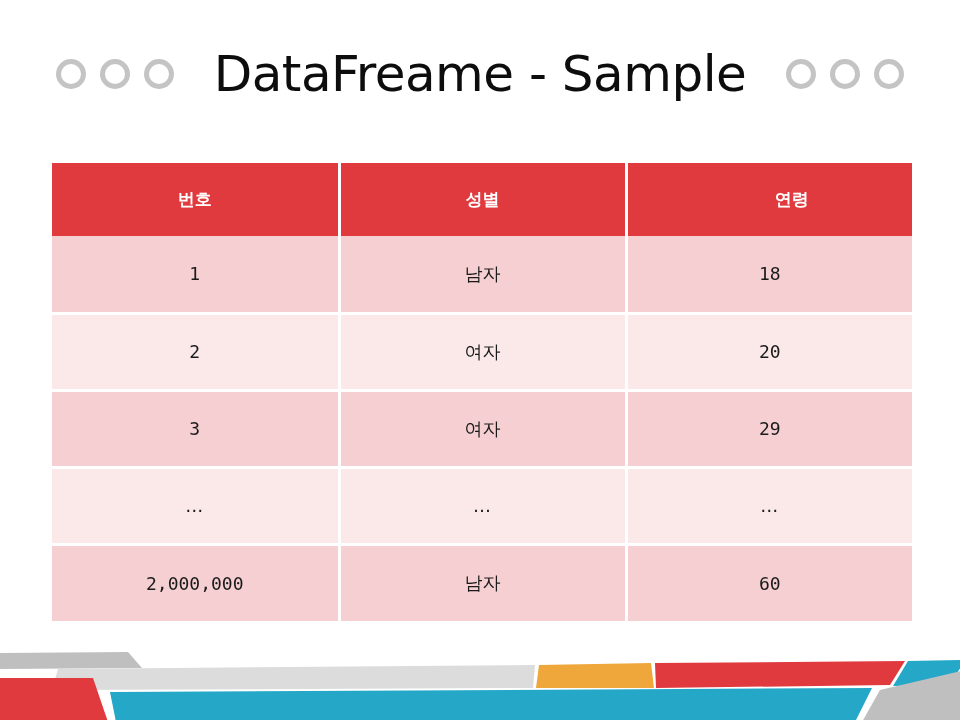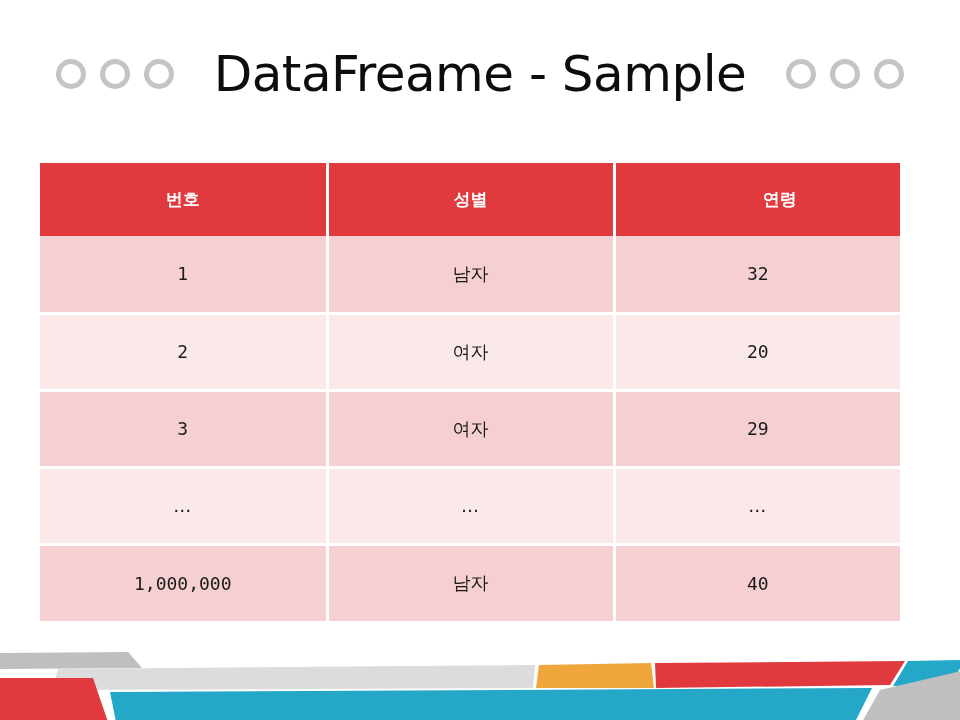--- a/index.html
+++ b/index.html
@@ -55,21 +55,21 @@
     letter-spacing: -0.5px;
     white-space: nowrap;
     font-family: "DejaVu Sans", "Liberation Sans", sans-serif;
     line-height: 1;
     text-align: center;
   }
 
   
   #data-table {
     position: absolute;
-    left: 40px;
+    left: 52px;
     top: 163px;
     width: 860px;
     border-collapse: collapse;
     table-layout: fixed;
   }
 
   #data-table col.c0 { width: 287px; }
   #data-table col.c1 { width: 287px; }
   #data-table col.c2 { width: 286px; }
 
@@ -150,21 +150,21 @@
         <th>번호</th>
         <th>성별</th>
         <th>연령</th>
       </tr>
     </thead>
     <tbody>
 
       <tr class="shade-dark">
         <td class="cell-num">1</td>
         <td>남자</td>
-        <td class="cell-num">32</td>
+        <td class="cell-num">18</td>
       </tr>
 
       <tr class="shade-light">
         <td class="cell-num">2</td>
         <td>여자</td>
         <td class="cell-num">20</td>
       </tr>
 
       <tr class="shade-dark">
         <td class="cell-num">3</td>
@@ -172,23 +172,23 @@
         <td class="cell-num">29</td>
       </tr>
 
       <tr class="shade-light">
         <td class="cell-ellipsis">…</td>
         <td class="cell-ellipsis">…</td>
         <td class="cell-ellipsis">…</td>
       </tr>
 
       <tr class="shade-dark row-last">
-        <td class="cell-num">1,000,000</td>
+        <td class="cell-num">2,000,000</td>
         <td>남자</td>
-        <td class="cell-num">40</td>
+        <td class="cell-num">60</td>
       </tr>
 
     </tbody>
   </table>
 
   <div id="footer-deco">
     <svg width="960" height="90" viewBox="0 0 960 90" xmlns="http://www.w3.org/2000/svg">
 
       <polygon fill="#bfbfbf" points="-5,23 128,22 142,38 -5,39"></polygon>
 

